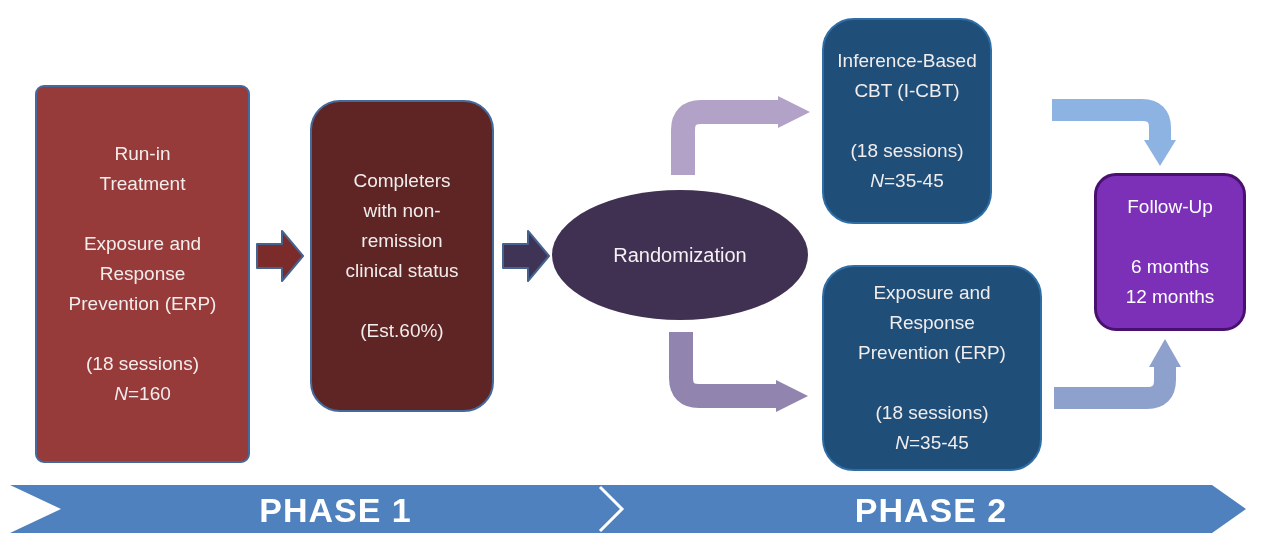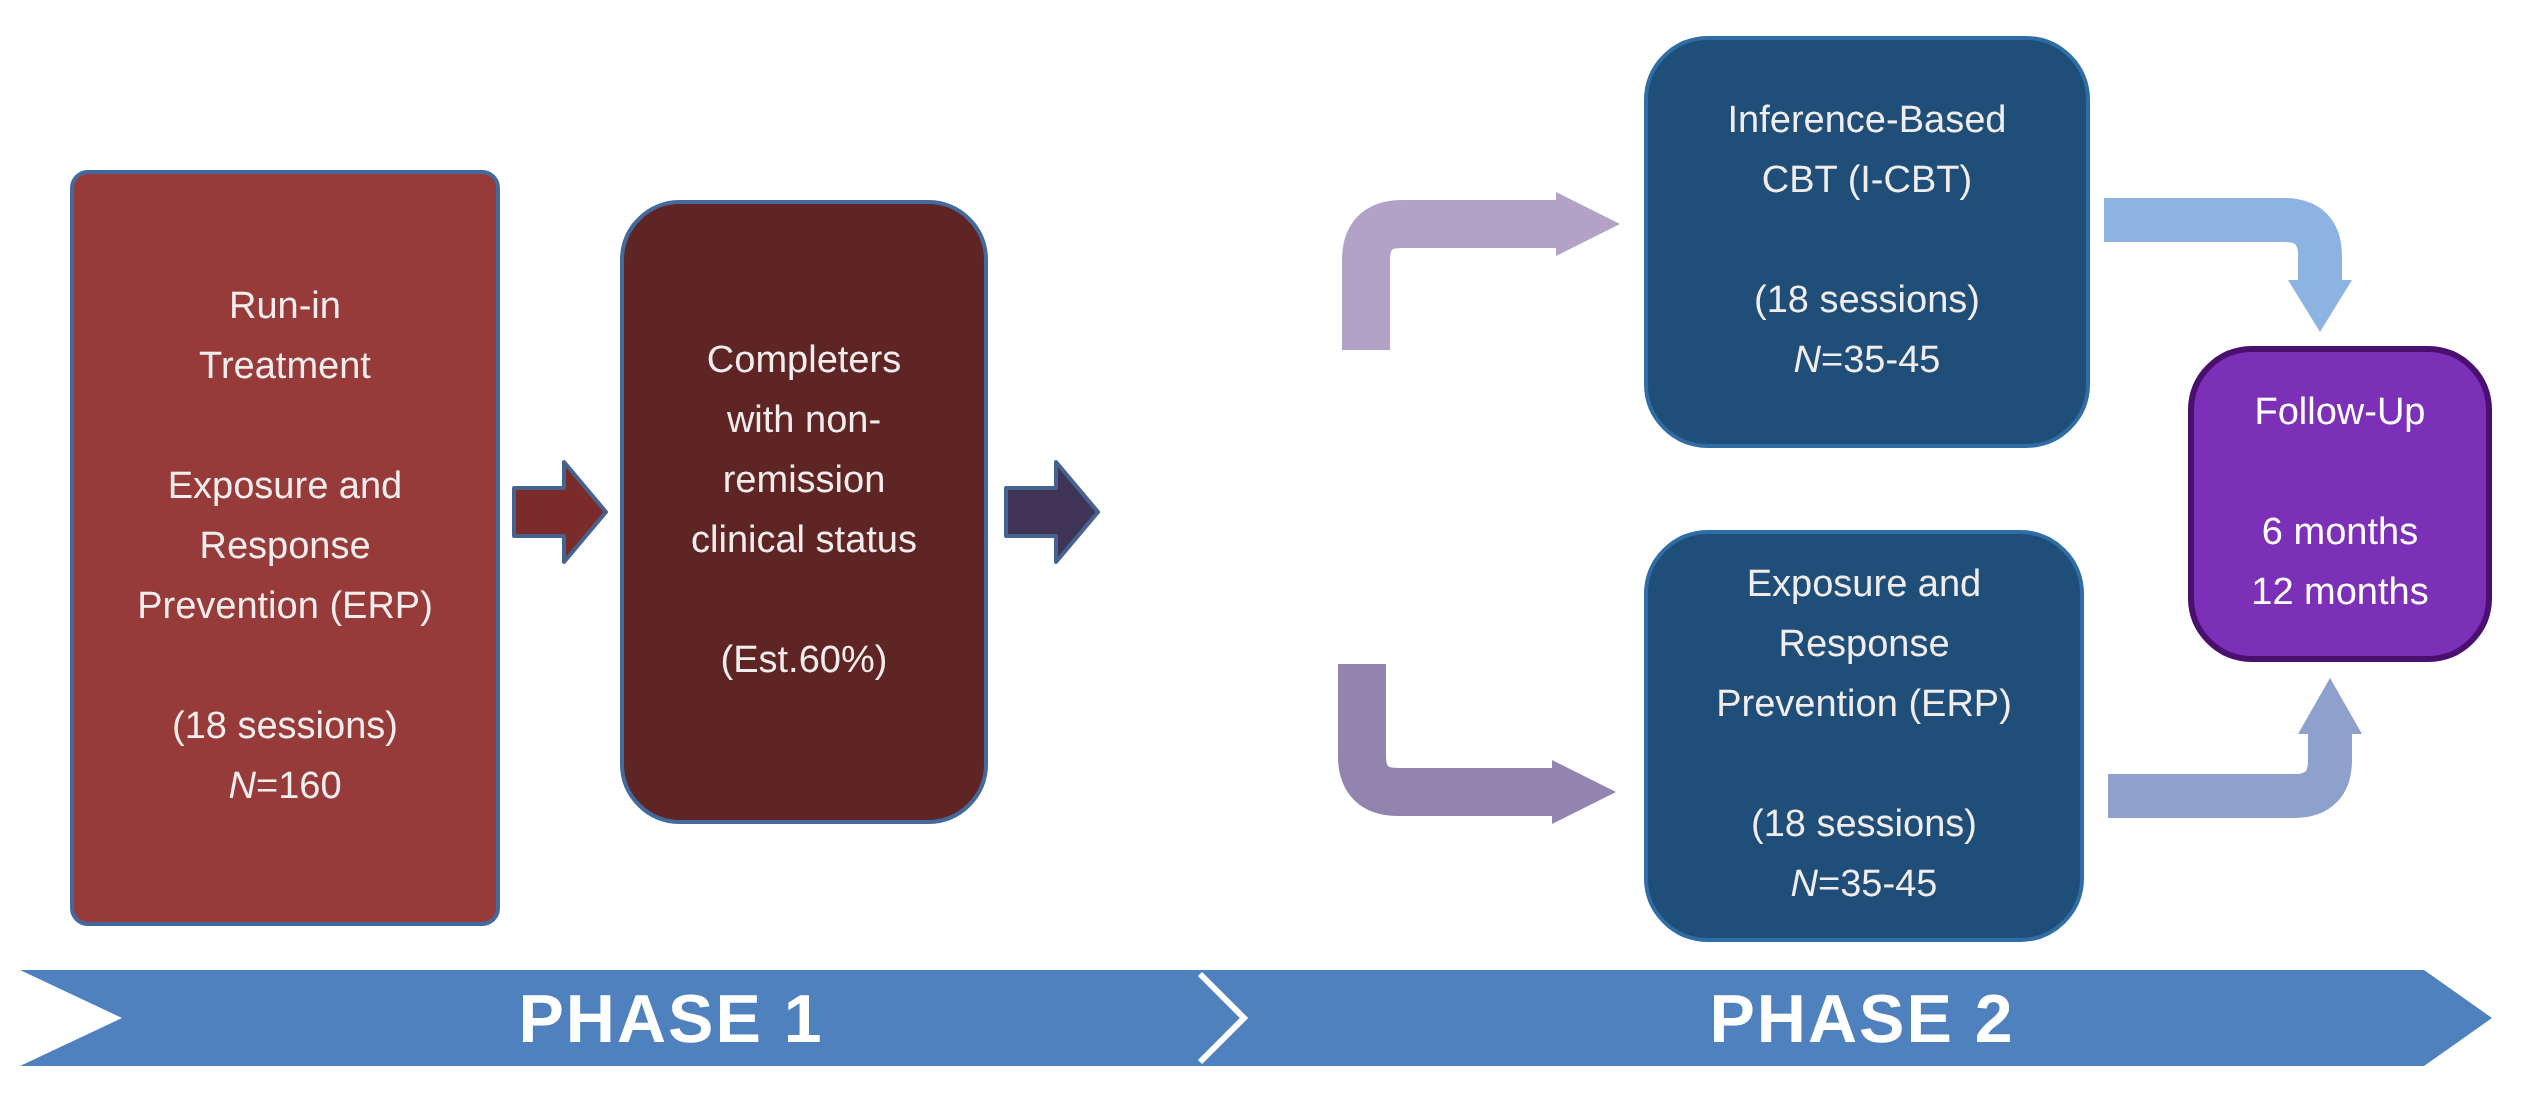--- a/index.html
+++ b/index.html
@@ -31,36 +31,36 @@
     border: 2px solid var(--maroon-border);
     border-radius: 9px;
   }
   .completers-box {
     left: 310px; top: 100px; width: 184px; height: 312px;
     background: var(--completers-fill);
     border: 2px solid var(--maroon-border);
     border-radius: 30px;
   }
   .icbt-box {
-    left: 822px; top: 18px; width: 223px; height: 206px;
+    left: 822px; top: 18px; width: 170px; height: 206px;
     background: var(--arm-fill);
     border: 2px solid var(--arm-border);
     border-radius: 32px;
   }
   .erp-box {
     left: 822px; top: 265px; width: 220px; height: 206px;
     background: var(--arm-fill);
     border: 2px solid var(--arm-border);
     border-radius: 32px;
   }
   .followup-box {
     left: 1094px; top: 173px; width: 152px; height: 158px;
     background: var(--followup-fill);
     border: 3px solid var(--followup-border);
-    border-radius: 32px;
+    border-radius: 22px;
     color: #ffffff;
   }
   .followup-box .line { line-height: 30px; min-height: 30px; }
   .randomization {
     left: 552px; top: 190px; width: 256px; height: 130px;
     background: var(--randomization-fill);
     border-radius: 50%;
     color: #F4F1F4;
     font-size: 20px;
   }
@@ -121,20 +121,23 @@
       <div class="line">remission</div>
       <div class="line">clinical status</div>
       <div class="line">&nbsp;</div>
       <div class="line">(Est.60%)</div>
     </div>
 
   <svg class="shape" style="left:502px; top:228px;" width="50" height="56" viewBox="0 0 50 56">
     <polygon class="block-purp" points="1,16 26,16 26,3 47,28 26,53 26,40 1,40"></polygon>
   </svg>
 
+  <div class="box randomization">
+    <div class="line">Randomization</div>
+  </div>
 
   <svg class="shape" style="left:660px; top:88px;" width="160" height="100" viewBox="0 0 160 100">
     <path class="elbow el-lp" d="M23,87 L23,42 Q23,24 41,24 L118,24"></path>
     <polygon class="hd-lp" points="118,8 118,40 150,24"></polygon>
   </svg>
 
   <svg class="shape" style="left:658px; top:328px;" width="160" height="100" viewBox="0 0 160 100">
     <path class="elbow el-gp" d="M23,4 L23,50 Q23,68 41,68 L118,68"></path>
     <polygon class="hd-gp" points="118,52 118,84 150,68"></polygon>
   </svg>

